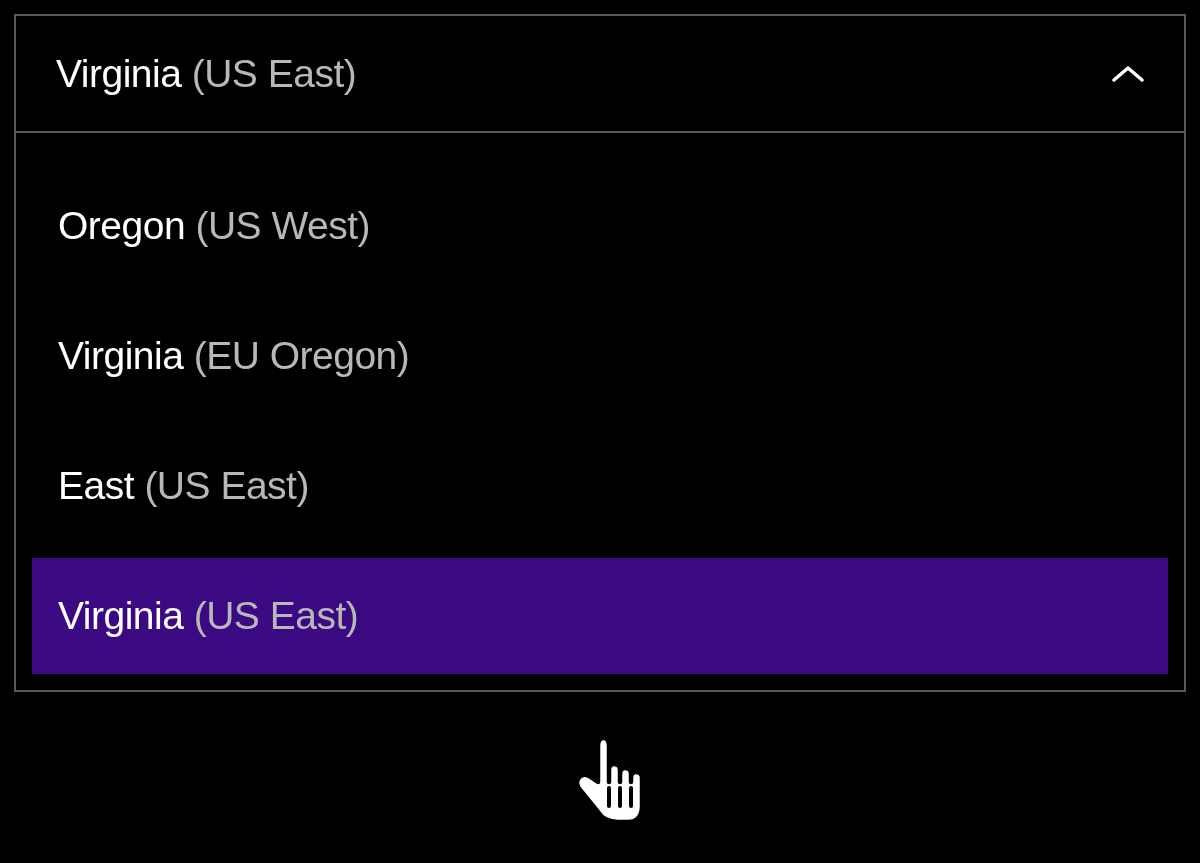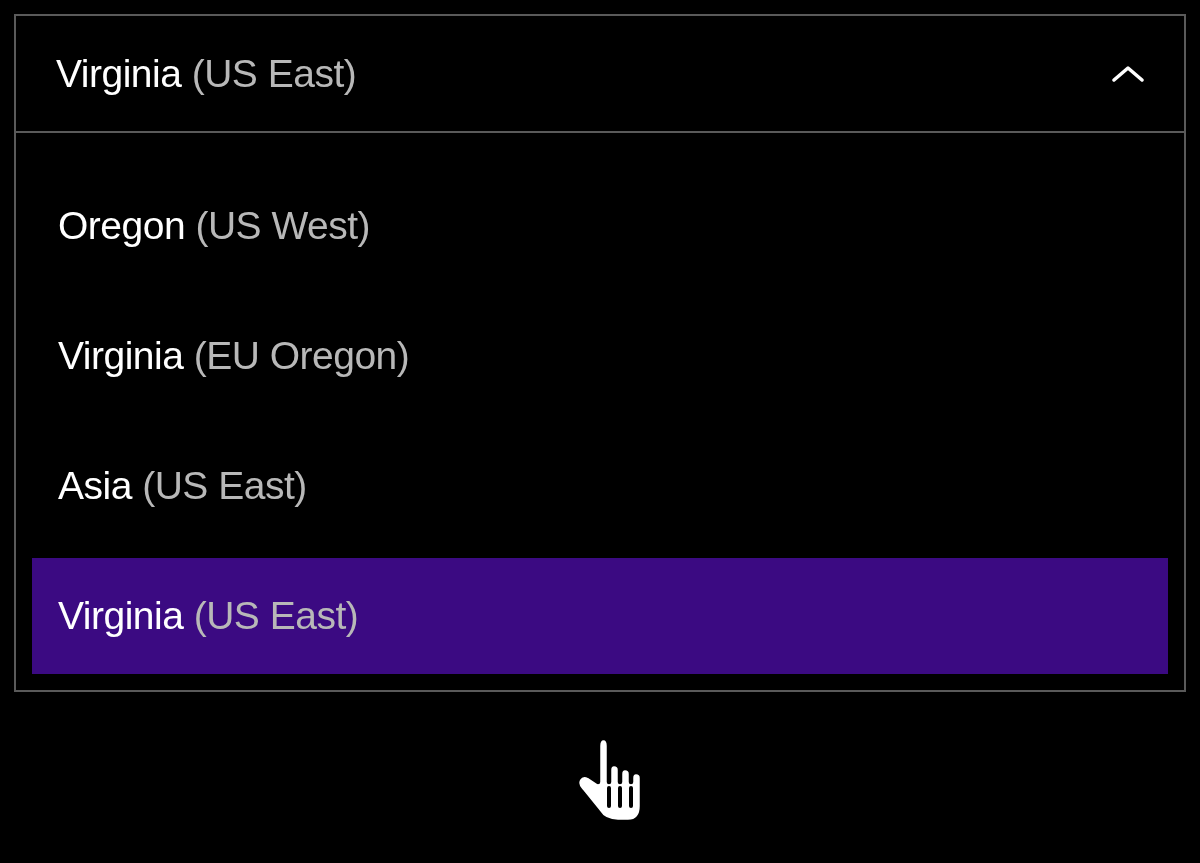--- a/index.html
+++ b/index.html
@@ -111,21 +111,21 @@
         <span class="option-primary">Oregon</span><span class="option-secondary"> (US West)</span>
       </div>
     </div>
     <div class="dropdown-option">
       <div>
         <span class="option-primary">Virginia</span><span class="option-secondary"> (EU Oregon)</span>
       </div>
     </div>
     <div class="dropdown-option">
       <div>
-        <span class="option-primary">Asia</span><span class="option-secondary"> (US East)</span>
+        <span class="option-primary">East</span><span class="option-secondary"> (US East)</span>
       </div>
     </div>
     <div class="dropdown-option highlighted">
       <div>
         <span class="option-primary">Virginia</span><span class="option-secondary"> (US East)</span>
       </div>
     </div>
   </div>
 </div>
 

